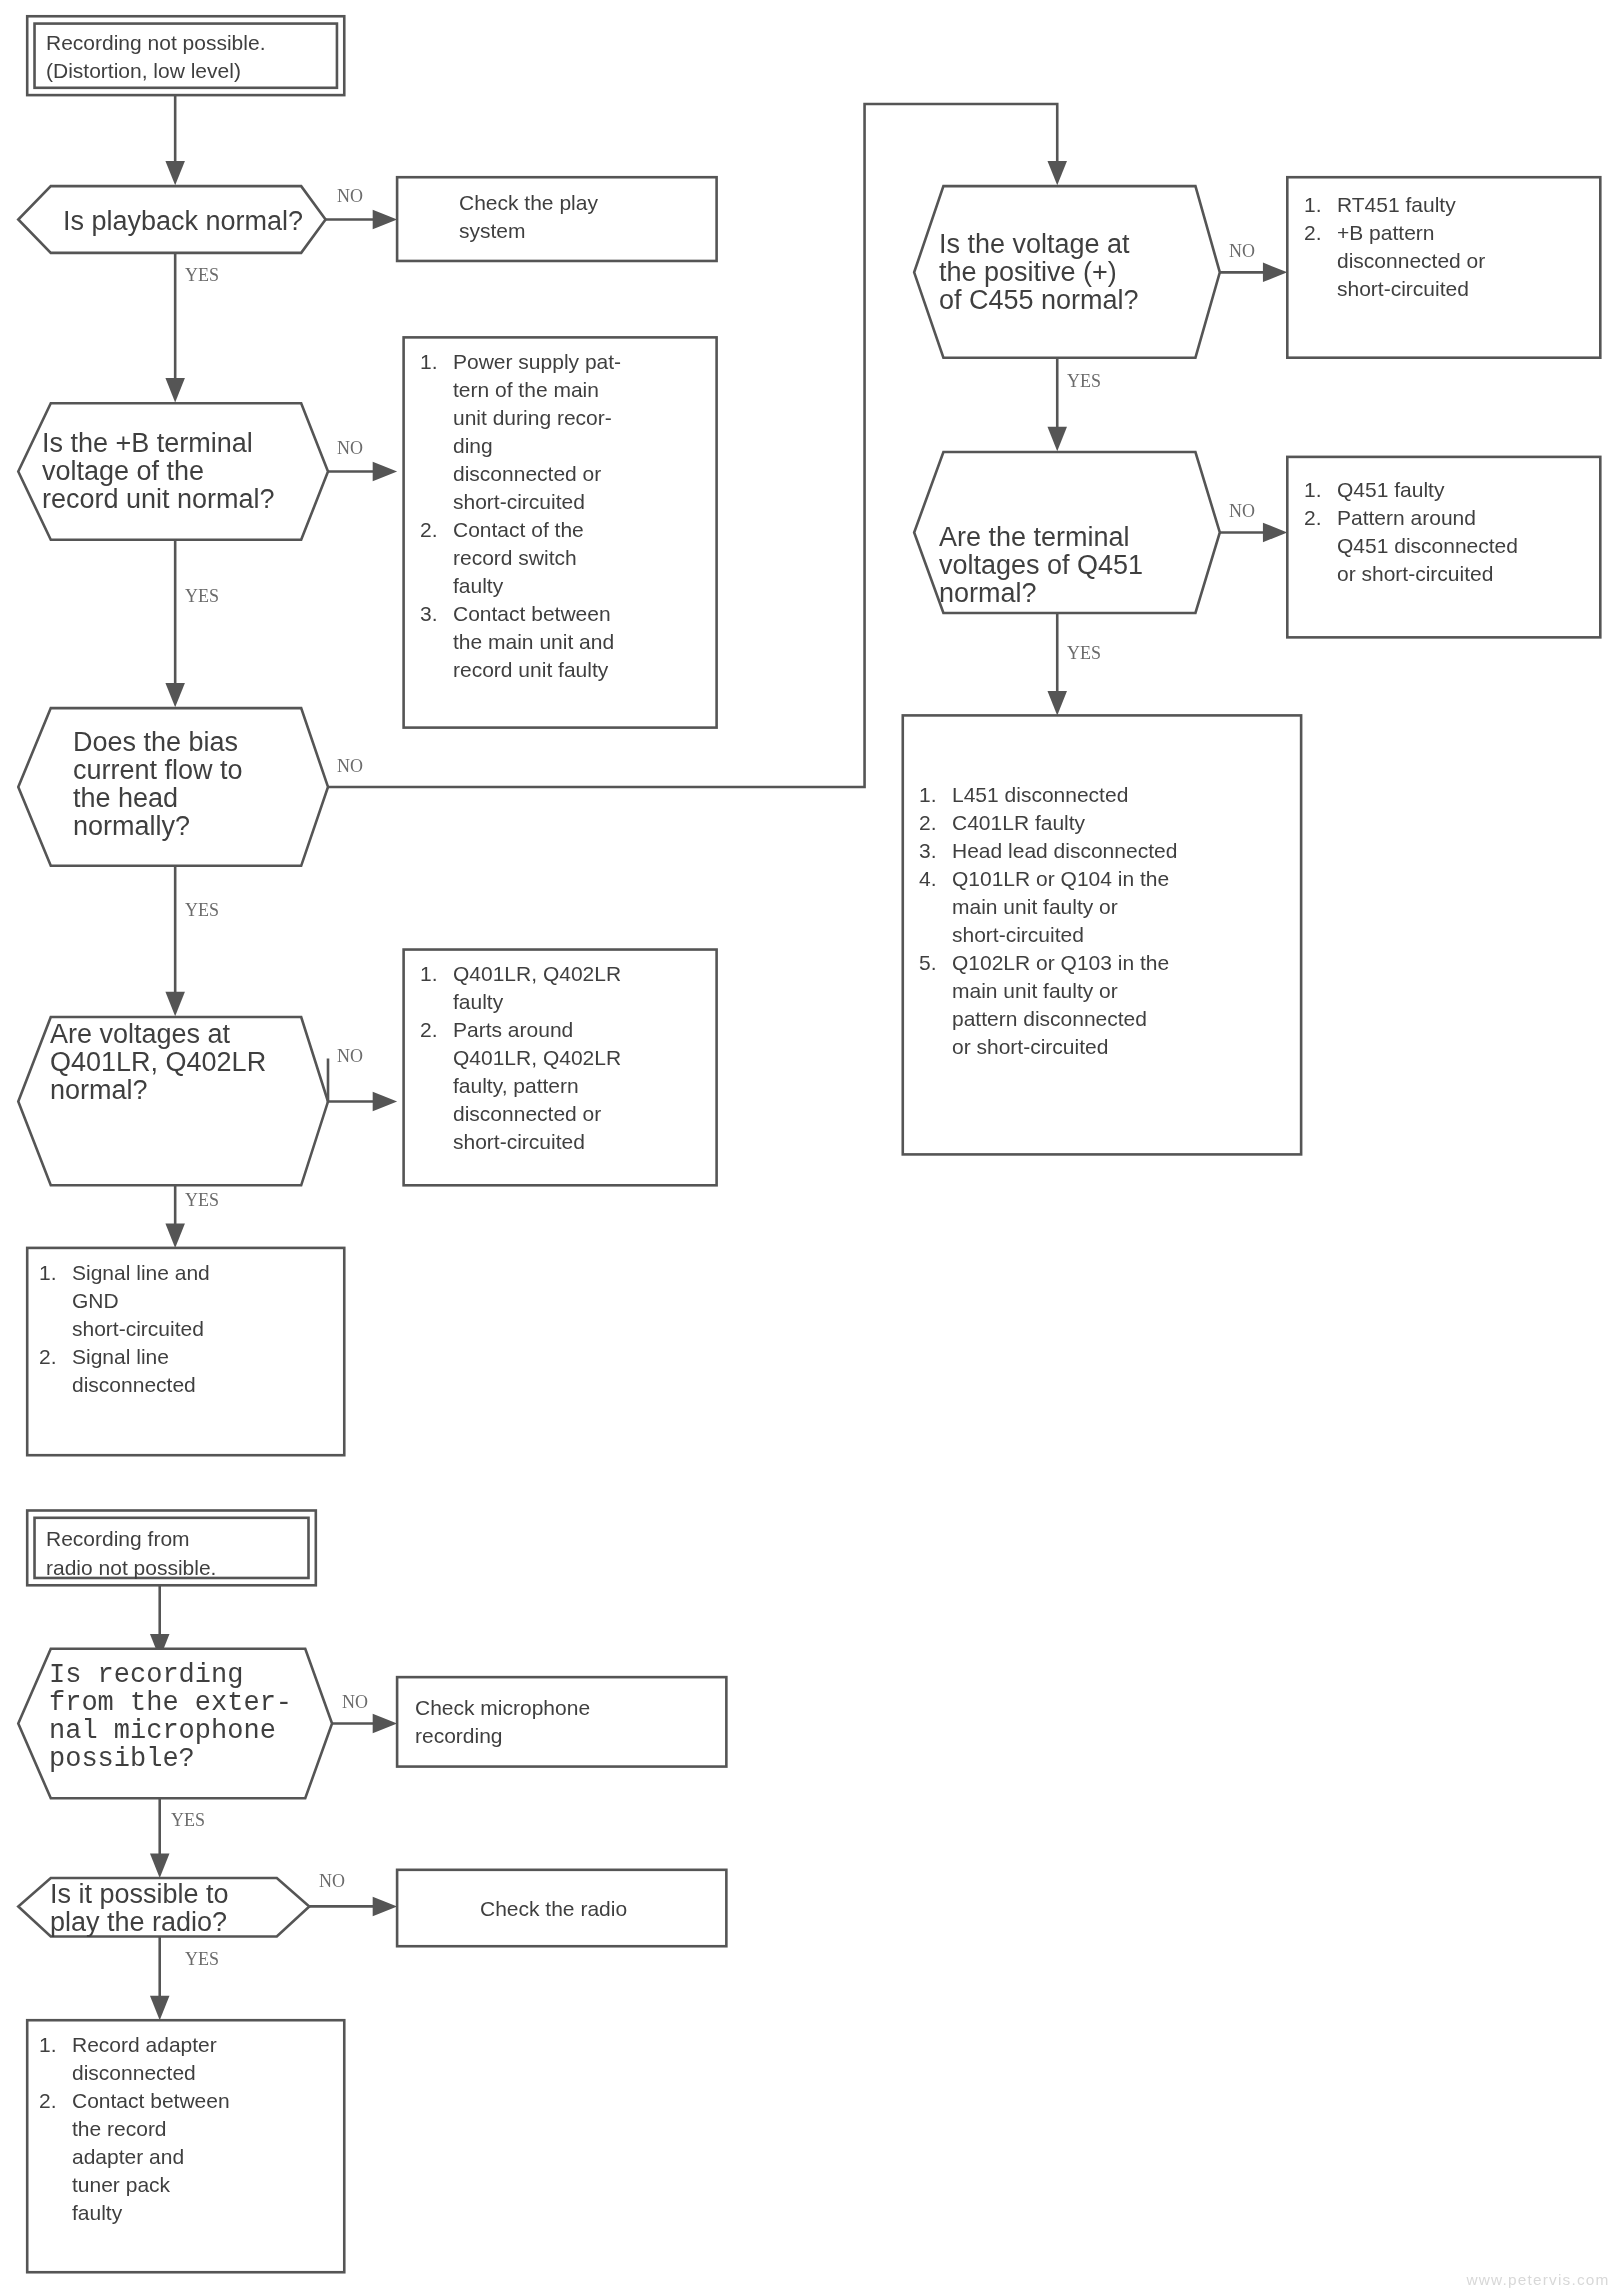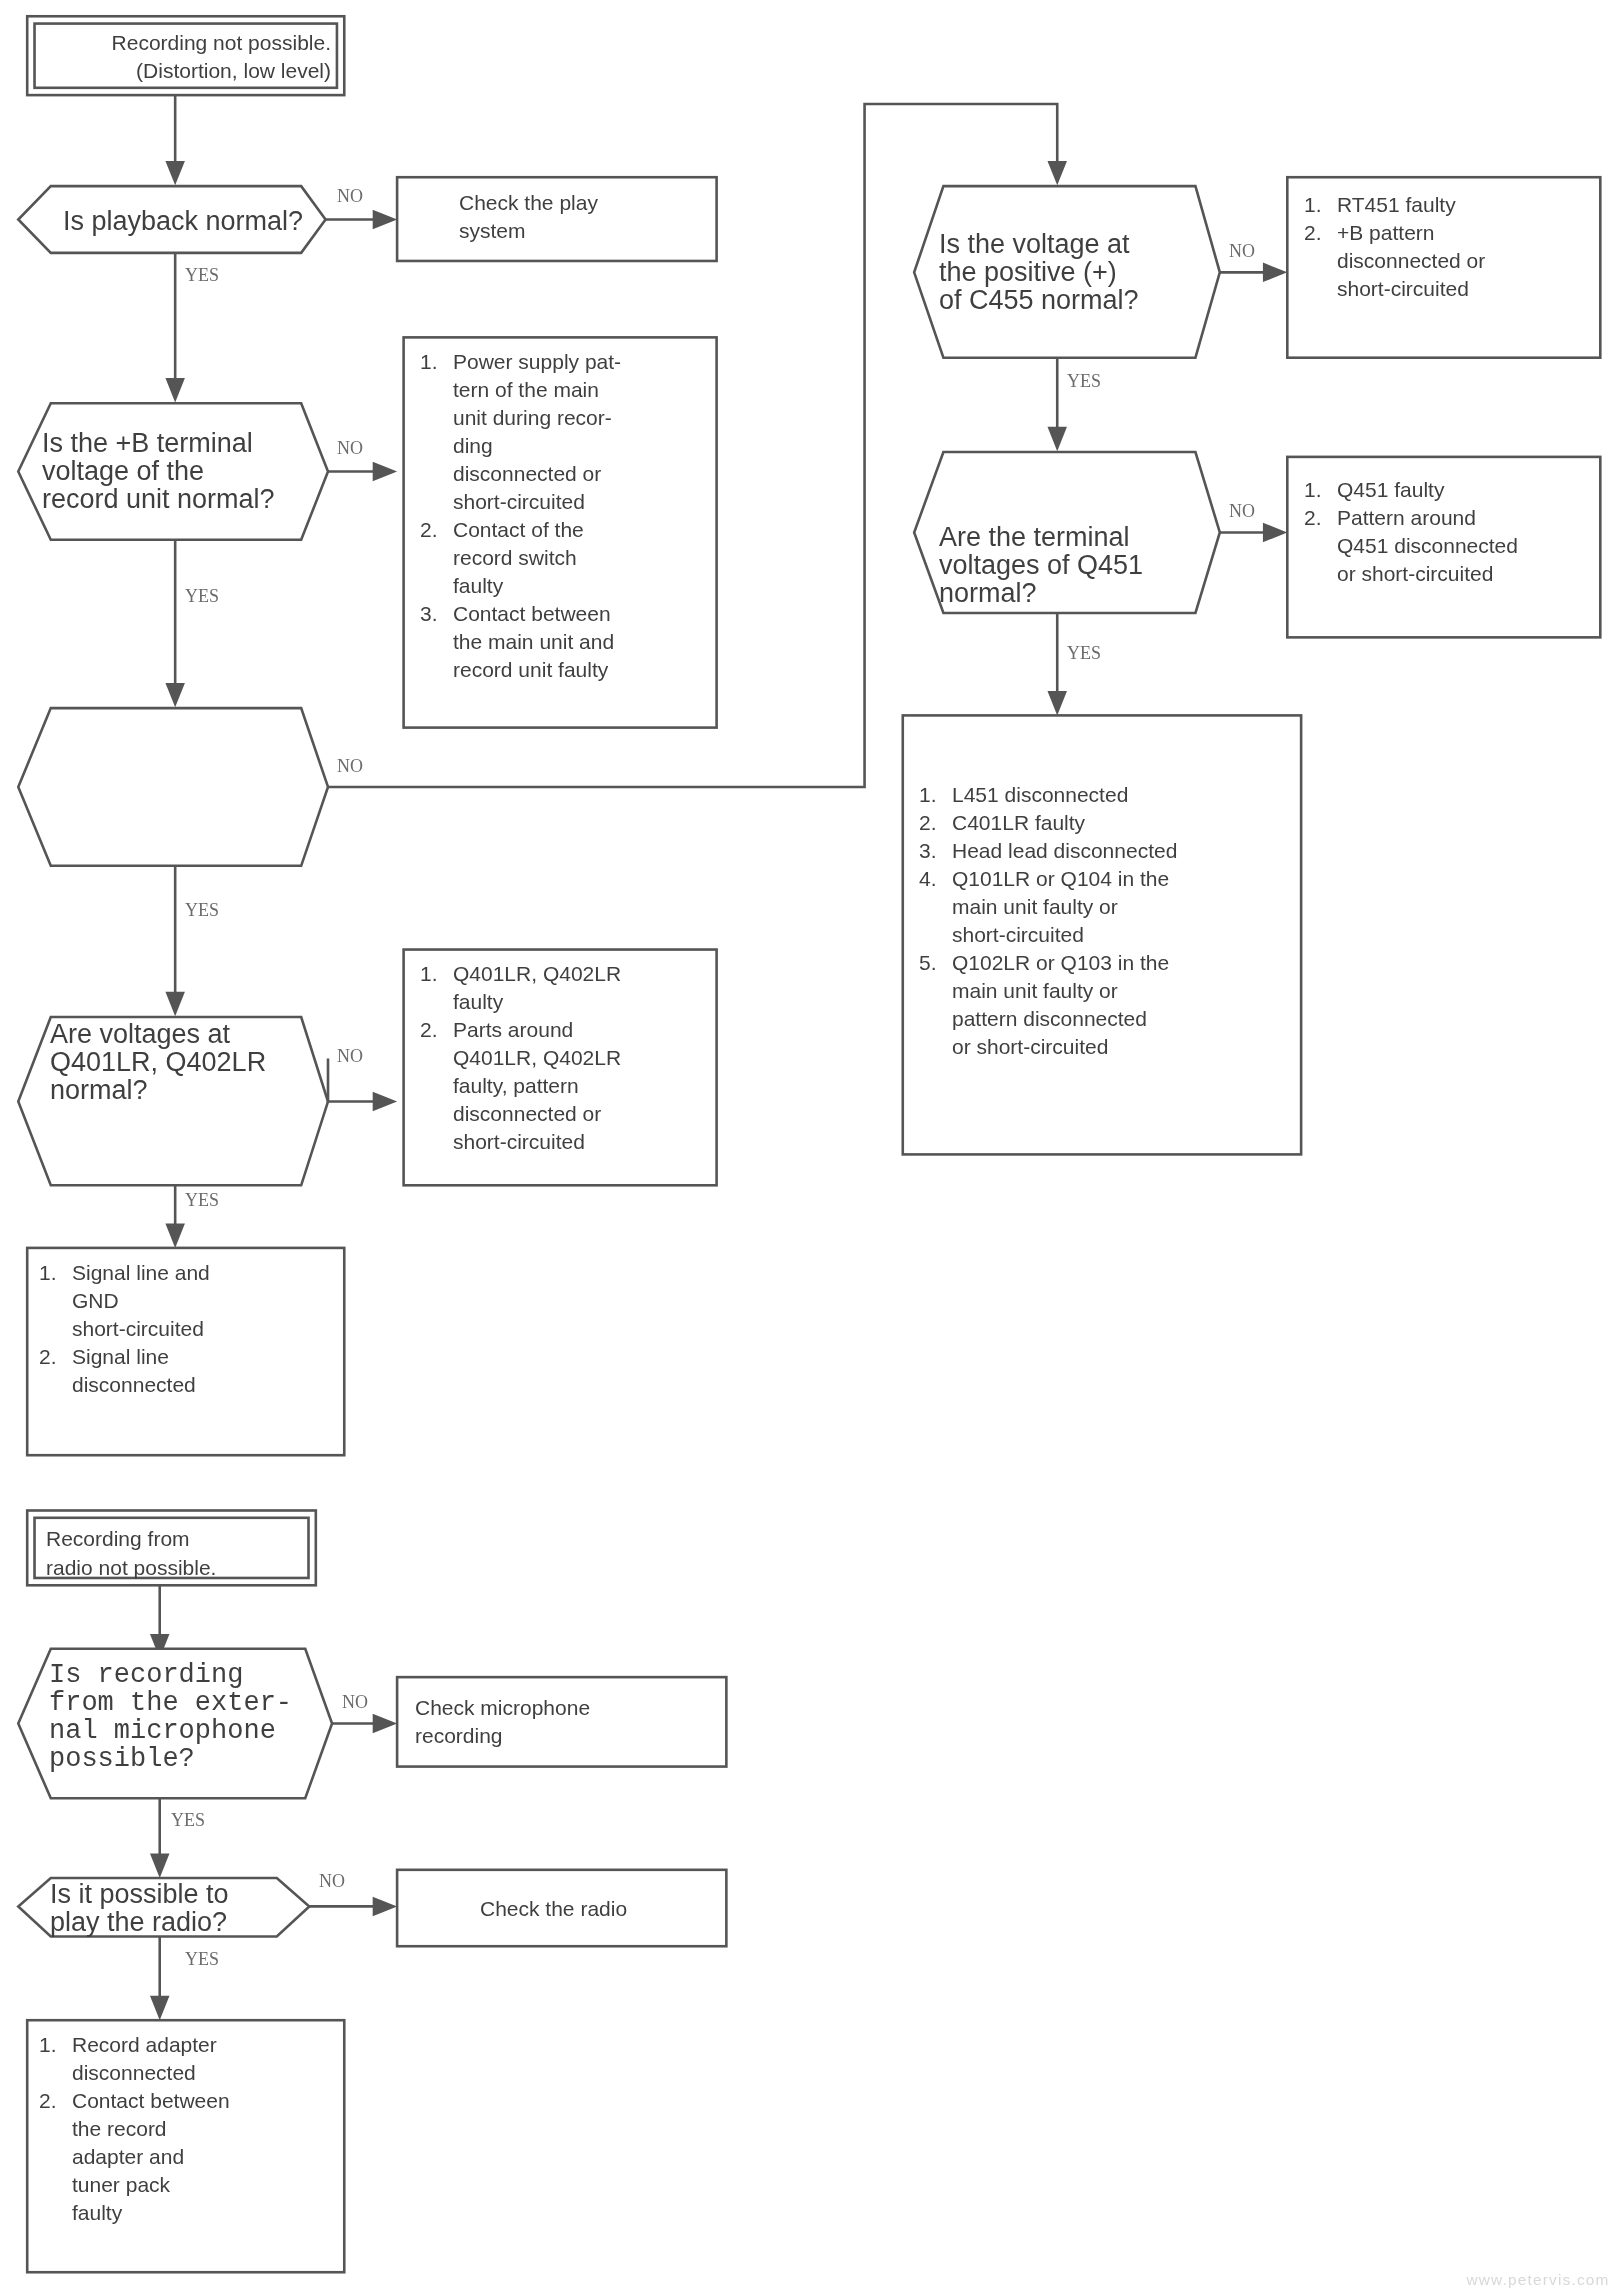--- a/index.html
+++ b/index.html
@@ -187,21 +187,21 @@
 
     <rect class="shape" x="488" y="2300" width="405" height="94"></rect>
 
     <path class="conn" d="M 196 2382 L 196 2460"></path>
     <polygon class="arrowhead" points="196,2485 184,2455 208,2455"></polygon>
 
     <rect class="shape" x="33" y="2485" width="390" height="310"></rect>
 
   </svg>
 
-  <div class="tx tx-title" style="left:46px; top:28.5px; width:285px;text-align:right;">Recording not possible.
+  <div class="tx tx-title" style="left:46px; top:28.5px; width:285px;">Recording not possible.
 (Distortion, low level)</div>
 
   <div class="tx tx-hex" style="left:63px; top:207px; width:252px;">Is playback normal?</div>
   <div class="lbl" style="left:337px; top:185px;">NO</div>
   <div class="lbl" style="left:185px; top:264px;">YES</div>
 
   <div class="tx tx-box" style="left:459px; top:189px; width:244px;">Check the play
 system</div>
 
   <div class="tx tx-hex" style="left:42px; top:429px; width:276px;">Is the +B terminal
@@ -227,20 +227,24 @@
 faulty</span>
     </div>
     <div class="oitem">
       <span class="onum">3.</span>
       <span class="obody">Contact between
 the main unit and
 record unit faulty</span>
     </div>
   </div>
 
+  <div class="tx tx-hex" style="left:73px; top:728px; width:244px;">Does the bias
+current flow to
+the head
+normally?</div>
   <div class="lbl" style="left:337px; top:755px;">NO</div>
   <div class="lbl" style="left:185px; top:899px;">YES</div>
 
   <div class="tx tx-hex" style="left:50px; top:1020px; width:268px;">Are voltages at
 Q401LR, Q402LR
 normal?</div>
   <div class="lbl" style="left:337px; top:1045px;">NO</div>
   <div class="lbl" style="left:185px; top:1189px;">YES</div>
 
   <div class="olist" style="left:420px; top:960px; width:285px;">

